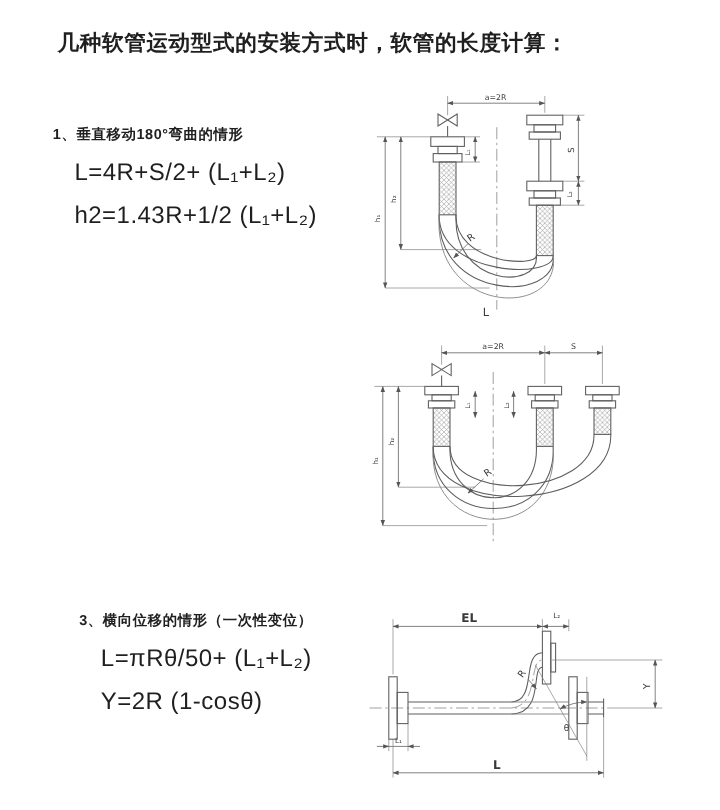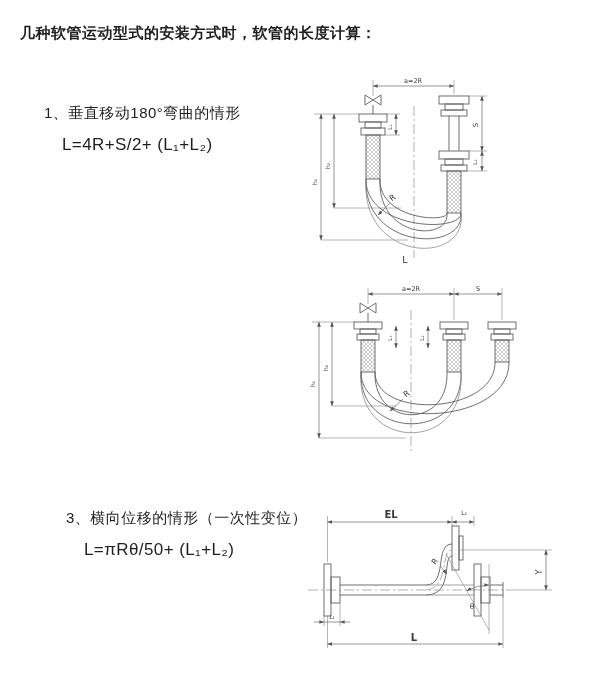--- a/index.html
+++ b/index.html
@@ -1,23 +1,23 @@
 <!DOCTYPE html>
 <html><head>
 <meta charset="utf-8">
 <style>
   html,body{margin:0;padding:0;background:#ffffff;}
   body{width:600px;height:675px;position:relative;overflow:hidden;
        font-family:"Liberation Sans",sans-serif;color:#1f1f1f;}
   .page{position:absolute;inset:0;background:#ffffff;}
-  .doc-title{position:absolute;left:20px;top:24px;font-size:15px;font-weight:600;letter-spacing:0.5px;}
+  .doc-title{position:absolute;left:48px;top:24px;font-size:18px;font-weight:600;letter-spacing:0.5px;}
   .calc-section{position:absolute;left:44px;}
   .s1{top:104px;} .s2{top:299px;} .s3{top:509px;margin-left:22px;}
-  .sec-heading{font-size:15px;font-weight:400;letter-spacing:0.5px;margin-bottom:12px;white-space:nowrap;}
-  .formula{font-size:17px;font-weight:500;letter-spacing:0.4px;margin-left:18px;margin-bottom:13px;white-space:nowrap;}
+  .sec-heading{font-size:12px;font-weight:700;letter-spacing:0.5px;margin-bottom:12px;white-space:nowrap;}
+  .formula{font-size:20px;font-weight:500;letter-spacing:0.4px;margin-left:18px;margin-bottom:13px;white-space:nowrap;}
   .diagram{position:absolute;}
   .d1{left:306px;top:70px;} .d2{left:306px;top:280px;} .d3{left:296px;top:502px;}
   svg{display:block;}
   svg text{font-family:"DejaVu Sans",sans-serif;fill:#3a3a3a;}
   .geo{stroke:#5f5f5f;stroke-width:0.9;fill:none;}
   .geo-thin{stroke:#8a8a8a;stroke-width:0.8;fill:none;}
   .dim{stroke:#6a6a6a;stroke-width:0.7;fill:none;}
   .ext{stroke:#7a7a7a;stroke-width:0.55;fill:none;}
   .cl{stroke:#7a7a7a;stroke-width:0.6;fill:none;stroke-dasharray:10 3 2 3;}
   .braid{stroke:#5f5f5f;stroke-width:0.9;}
@@ -25,20 +25,21 @@
 </head>
 <body>
 
 <div class="page">
 
   <div class="doc-title">几种软管运动型式的安装方式时，软管的长度计算：</div>
 
   <section class="calc-section s1">
     <div class="sec-heading">1、垂直移动180°弯曲的情形</div>
     <div class="formula">L=4R+S/2+ (L₁+L₂)</div>
+    <div class="formula">h2=1.43R+1/2 (L₁+L₂)</div>
   </section>
 
   <svg class="diagram d1" width="286" height="198" viewBox="0 0 286 198">
     <defs>
       <marker id="ar1" viewBox="0 0 8 8" refX="7.6" refY="4" markerWidth="7" markerHeight="7" orient="auto-start-reverse">
         <path d="M0,1 L8,4 L0,7 z" fill="#555"></path>
       </marker>
       <pattern id="br1" width="4" height="4" patternUnits="userSpaceOnUse">
         <path d="M0,4 L4,0 M0,0 L4,4" stroke="#9a9a9a" stroke-width="0.5"></path>
       </pattern>
@@ -178,20 +179,21 @@
       <path class="geo" d="M69,92 C69,140 190,134 189,82"></path>
     </g>
 
     <text x="102" y="116" font-size="8" transform="rotate(-35 102 116)" text-anchor="middle">R</text>
     <line class="dim" x1="97" y1="119" x2="84" y2="131" marker-end="url(#ar2)"></line>
   </svg>
 
   <section class="calc-section s3">
     <div class="sec-heading">3、横向位移的情形（一次性变位）</div>
     <div class="formula">L=πRθ/50+ (L₁+L₂)</div>
+    <div class="formula">Y=2R (1-cosθ)</div>
   </section>
 
   <svg class="diagram d3" width="306" height="162" viewBox="0 0 306 162">
     <defs>
       <marker id="ar3" viewBox="0 0 8 8" refX="7.6" refY="4" markerWidth="7" markerHeight="7" orient="auto-start-reverse">
         <path d="M0,1 L8,4 L0,7 z" fill="#555"></path>
       </marker>
     </defs>
 
     <line class="cl" x1="12" y1="88" x2="212" y2="88"></line>

